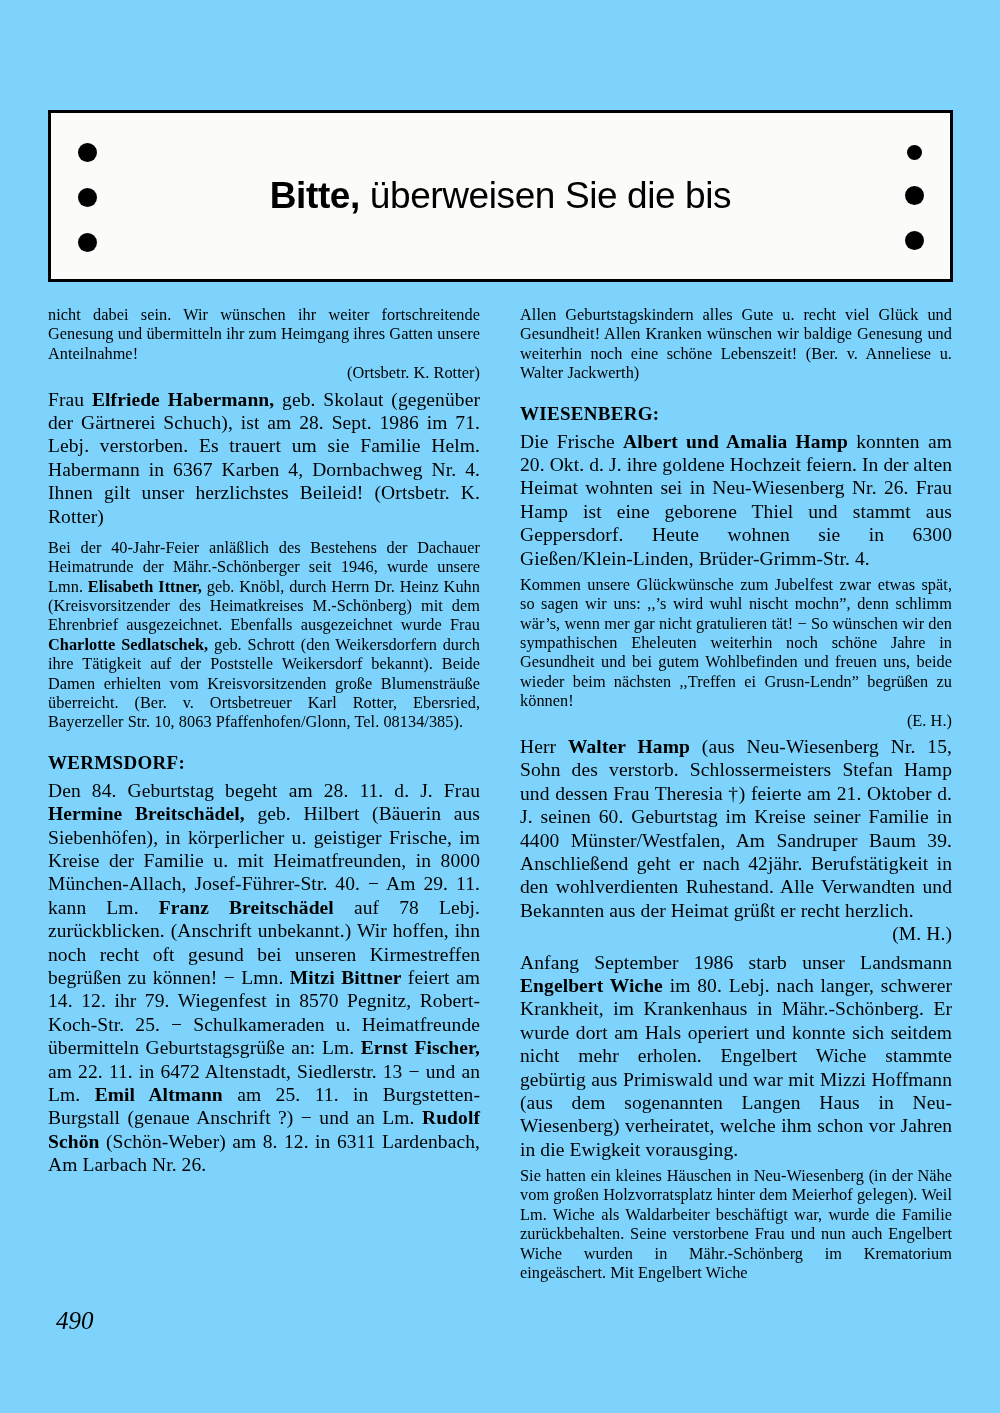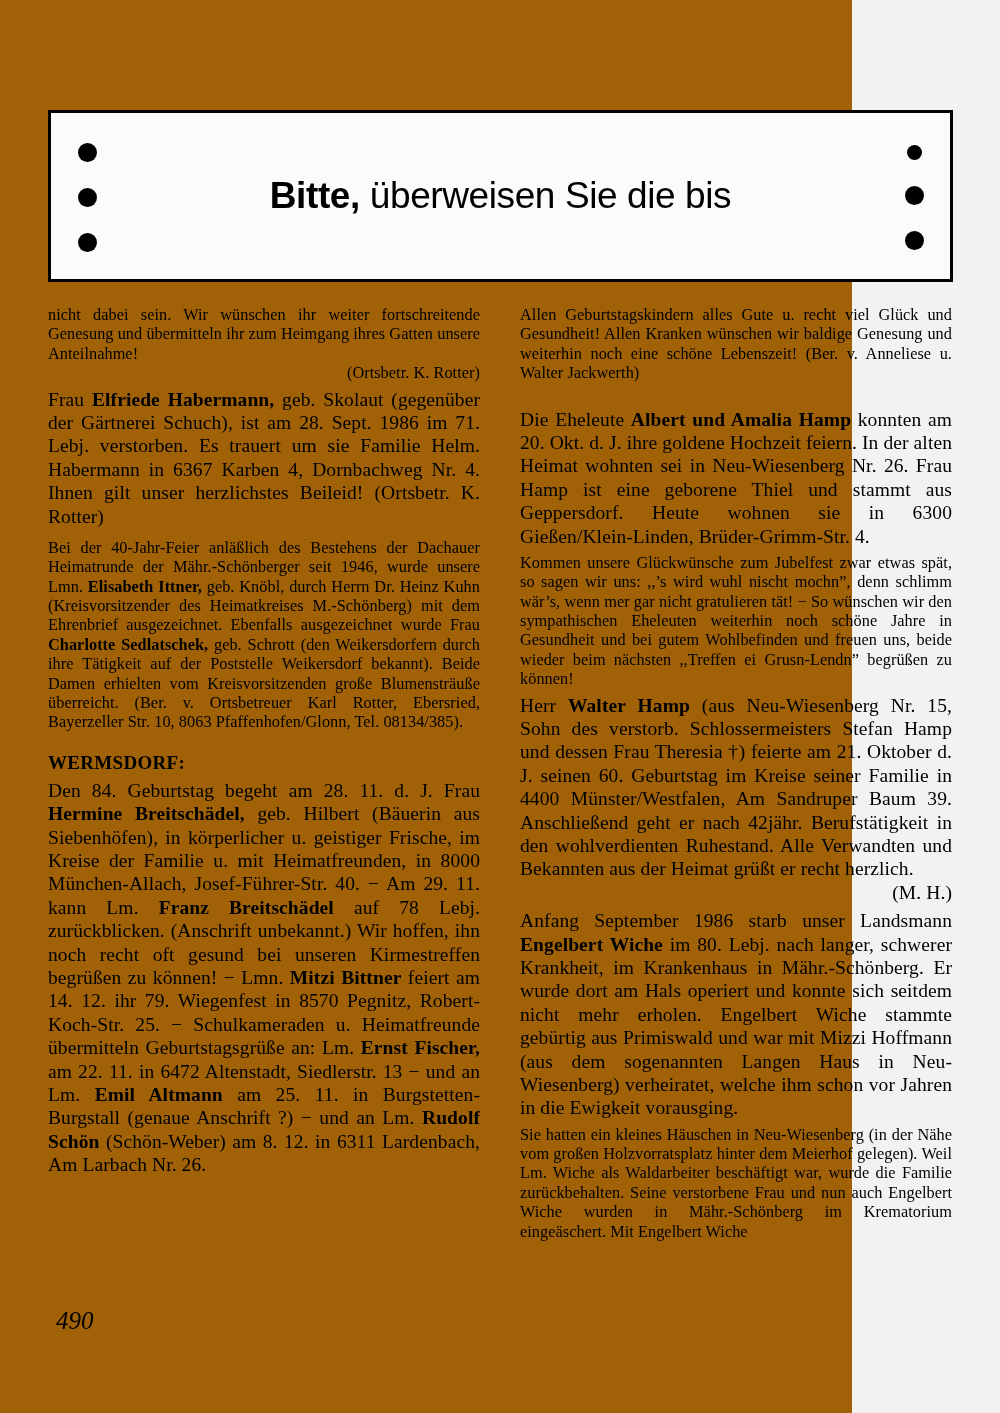--- a/index.html
+++ b/index.html
@@ -11,23 +11,23 @@
     width: 1000px;
     height: 1413px;
     font-family: "Liberation Serif", serif;
     color: #000;
     position: relative;
     overflow: hidden;
   }
   .page {
     position: absolute;
     left: 0; top: 0;
-    width: 852px;
+    width: 1000px;
     height: 1413px;
-    background: #a16207;
+    background: #7dd3fc;
   }
   .banner {
     position: absolute;
     left: 48px;
     top: 110px;
     width: 905px;
     height: 172px;
     border: 3px solid #000;
     box-sizing: border-box;
     background: #fbfbfa;
@@ -155,24 +155,26 @@
       <p class="small"><span>Bei der 40-Jahr-Feier anläßlich des Bestehens der Dachauer Heimatrunde der Mähr.-Schönberger seit 1946, wurde unsere Lmn. </span><span class="bold">Elisabeth Ittner,</span><span> geb. Knöbl, durch Herrn Dr. Heinz Kuhn (Kreisvorsitzender des Heimatkreises M.-Schönberg) mit dem Ehrenbrief ausgezeichnet. Ebenfalls ausgezeichnet wurde Frau </span><span class="bold">Charlotte Sedlatschek,</span><span> geb. Schrott (den Weikersdorfern durch ihre Tätigkeit auf der Poststelle Weikersdorf bekannt). Beide Damen erhielten vom Kreisvorsitzenden große Blumensträuße überreicht. (Ber. v. Ortsbetreuer Karl Rotter, Ebersried, Bayerzeller Str. 10, 8063 Pfaffenhofen/Glonn, Tel. 08134/385).</span></p>
       <div class="gap-lg"></div>
       <p class="heading">WERMSDORF:</p>
       <div class="gap-sm"></div>
       <p class="big"><span>Den 84. Geburtstag begeht am 28. 11. d. J. Frau </span><span class="bold">Hermine Breitschädel,</span><span> geb. Hilbert (Bäuerin aus Siebenhöfen), in körperlicher u. geistiger Frische, im Kreise der Familie u. mit Heimatfreunden, in 8000 München-Allach, Josef-Führer-Str. 40. − Am 29. 11. kann Lm. </span><span class="bold">Franz Breitschädel</span><span> auf 78 Lebj. zurückblicken. (Anschrift unbekannt.) Wir hoffen, ihn noch recht oft gesund bei unseren Kirmestreffen begrüßen zu können! − Lmn. </span><span class="bold">Mitzi Bittner</span><span> feiert am 14. 12. ihr 79. Wiegenfest in 8570 Pegnitz, Robert-Koch-Str. 25. − Schulkameraden u. Heimatfreunde übermitteln Geburtstagsgrüße an: Lm. </span><span class="bold">Ernst Fischer,</span><span> am 22. 11. in 6472 Altenstadt, Siedlerstr. 13 − und an Lm. </span><span class="bold">Emil Altmann</span><span> am 25. 11. in Burgstetten-Burgstall (genaue Anschrift ?) − und an Lm. </span><span class="bold">Rudolf Schön</span><span> (Schön-Weber) am 8. 12. in 6311 Lardenbach, Am Larbach Nr. 26.</span></p>
     </div>
 
     <div class="col">
       <p class="small">Allen Geburtstagskindern alles Gute u. recht viel Glück und Gesundheit! Allen Kranken wünschen wir baldige Genesung und weiterhin noch eine schöne Lebenszeit! (Ber. v. Anneliese u. Walter Jackwerth)</p>
       <div class="gap-lg"></div>
+      <p class="heading">WIESENBERG:</p>
       <div class="gap-sm"></div>
-      <p class="big"><span>Die Eheleute </span><span class="bold">Albert und Amalia Hamp</span><span> konnten am 20. Okt. d. J. ihre goldene Hochzeit feiern. In der alten Heimat wohnten sei in Neu-Wiesenberg Nr. 26. Frau Hamp ist eine geborene Thiel und stammt aus Geppersdorf. Heute wohnen sie in 6300 Gießen/Klein-Linden, Brüder-Grimm-Str. 4.</span></p>
+      <p class="big"><span>Die Frische </span><span class="bold">Albert und Amalia Hamp</span><span> konnten am 20. Okt. d. J. ihre goldene Hochzeit feiern. In der alten Heimat wohnten sei in Neu-Wiesenberg Nr. 26. Frau Hamp ist eine geborene Thiel und stammt aus Geppersdorf. Heute wohnen sie in 6300 Gießen/Klein-Linden, Brüder-Grimm-Str. 4.</span></p>
       <div class="gap-sm"></div>
       <p class="small">Kommen unsere Glückwünsche zum Jubelfest zwar etwas spät, so sagen wir uns: ,,’s wird wuhl nischt mochn”, denn schlimm wär’s, wenn mer gar nicht gratulieren tät! − So wünschen wir den sympathischen Eheleuten weiterhin noch schöne Jahre in Gesundheit und bei gutem Wohlbefinden und freuen uns, beide wieder beim nächsten ,,Treffen ei Grusn-Lendn” begrüßen zu können!</p>
+      <p class="small right">(E. H.)</p>
       <div class="gap-sm"></div>
       <p class="big"><span>Herr </span><span class="bold">Walter Hamp</span><span> (aus Neu-Wiesenberg Nr. 15, Sohn des verstorb. Schlossermeisters Stefan Hamp und dessen Frau Theresia †) feierte am 21. Oktober d. J. seinen 60. Geburtstag im Kreise seiner Familie in 4400 Münster/Westfalen, Am Sandruper Baum 39. Anschließend geht er nach 42jähr. Berufstätigkeit in den wohlverdienten Ruhestand. Alle Verwandten und Bekannten aus der Heimat grüßt er recht herzlich.</span></p>
       <p class="big right">(M. H.)</p>
       <div class="gap-sm"></div>
       <p class="big"><span>Anfang September 1986 starb unser Landsmann </span><span class="bold">Engelbert Wiche</span><span> im 80. Lebj. nach langer, schwerer Krankheit, im Krankenhaus in Mähr.-Schönberg. Er wurde dort am Hals operiert und konnte sich seitdem nicht mehr erholen. Engelbert Wiche stammte gebürtig aus Primiswald und war mit Mizzi Hoffmann (aus dem sogenannten Langen Haus in Neu-Wiesenberg) verheiratet, welche ihm schon vor Jahren in die Ewigkeit vorausging.</span></p>
       <div class="gap-sm"></div>
       <p class="small">Sie hatten ein kleines Häuschen in Neu-Wiesenberg (in der Nähe vom großen Holzvorratsplatz hinter dem Meierhof gelegen). Weil Lm. Wiche als Waldarbeiter beschäftigt war, wurde die Familie zurückbehalten. Seine verstorbene Frau und nun auch Engelbert Wiche wurden in Mähr.-Schönberg im Krematorium eingeäschert. Mit Engelbert Wiche</p>
     </div>
 
   </div>

